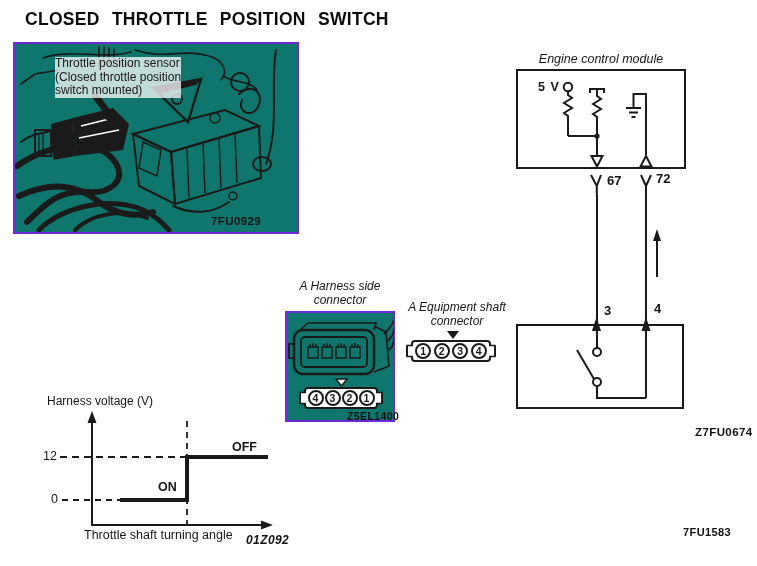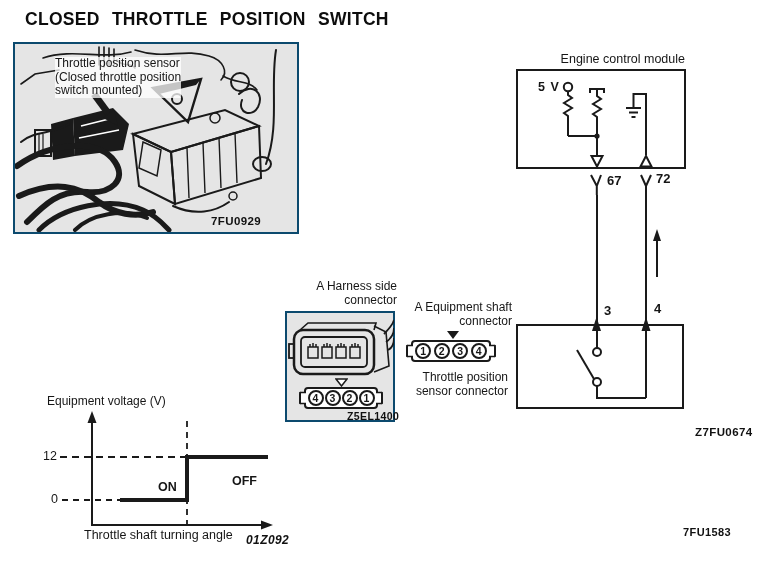--- a/index.html
+++ b/index.html
@@ -8,22 +8,22 @@
     font-family:"Liberation Sans", sans-serif; color:#161616; overflow:hidden;
   }
   .abs { position:absolute; }
   .t12  { font-size:12px;   line-height:13.5px; }
   .t125 { font-size:12.5px; line-height:14px; }
   .title {
     font-size:17.5px; font-weight:bold; letter-spacing:.3px; word-spacing:7px;
     color:#0d0d0d;
   }
   .code { font-weight:bold; letter-spacing:.4px; color:#111; }
-  .panelbox { border:2px solid #0c4a6e; background:#e5e5e5; box-sizing:border-box; }
-  .center { text-align:right; }
+  .panelbox { border:2px solid #6d28d9; background:#0f766e; box-sizing:border-box; }
+  .center { text-align:center;font-style:italic; }
   .semib { font-weight:600; }
   .bold  { font-weight:bold; }
 
   
   .pinrow {
     position:absolute; border:2.5px solid #1a1a1a; border-radius:4px; background:#fff;
     display:flex; align-items:center; justify-content:space-around;
     box-sizing:border-box; padding:0 1px;
   }
   .pinrow::before, .pinrow::after {
@@ -226,40 +226,36 @@
 
   <div class="abs tri-solid-down" style="left:447px; top:331px;"></div>
 
   <div class="pinrow" style="left:411px; top:340px; width:80px; height:22px;">
     <span class="pin">1</span>
     <span class="pin">2</span>
     <span class="pin">3</span>
     <span class="pin">4</span>
   </div>
 
-  <div class="abs t12 center" style="left:400px; top:371px; width:108px;">
-    <div>Throttle position</div>
-    <div>sensor connector</div>
-  </div>
 
   <svg class="abs" style="left:40px; top:408px;" width="240" height="130" viewBox="0 0 240 130">
     <g stroke="#1a1a1a" fill="none">
       <path d="M52,12 V117 H222" stroke-width="2"></path>
       <polygon points="47.5,15 56.5,15 52,3" fill="#1a1a1a" stroke="none"></polygon>
       <polygon points="221,112.5 221,121.5 233,117" fill="#1a1a1a" stroke="none"></polygon>
       <path d="M20,49 H146" stroke-width="1.8" stroke-dasharray="7,5"></path>
       <path d="M22,92 H80" stroke-width="1.8" stroke-dasharray="6,5"></path>
       <path d="M147,13 V117" stroke-width="1.8" stroke-dasharray="6,5"></path>
       <path d="M80,92 H147 V49 H228" stroke-width="4"></path>
     </g>
   </svg>
 
-  <div class="abs t12" style="left:47px; top:395px;">Equipment voltage (V)</div>
+  <div class="abs t12" style="left:47px; top:395px;">Harness voltage (V)</div>
   <div class="abs t125" style="left:43px; top:449px;text-align:center;">12</div>
   <div class="abs t125" style="left:51px; top:492px;">0</div>
   <div class="abs bold" style="left:158px; top:480px; font-size:12.5px;">ON</div>
-  <div class="abs bold" style="left:232px; top:440px; font-size:12.5px;margin-top:34px;">OFF</div>
+  <div class="abs bold" style="left:232px; top:440px; font-size:12.5px;">OFF</div>
   <div class="abs t125" style="left:84px; top:528px;">Throttle shaft turning angle</div>
   <div class="abs code" style="left:246px; top:533px; font-size:12px;font-style:italic;">01Z092</div>
 
   <div class="abs code" style="left:683px; top:526px; font-size:11px;">7FU1583</div>
 
 </div>
 
 </body></html>

